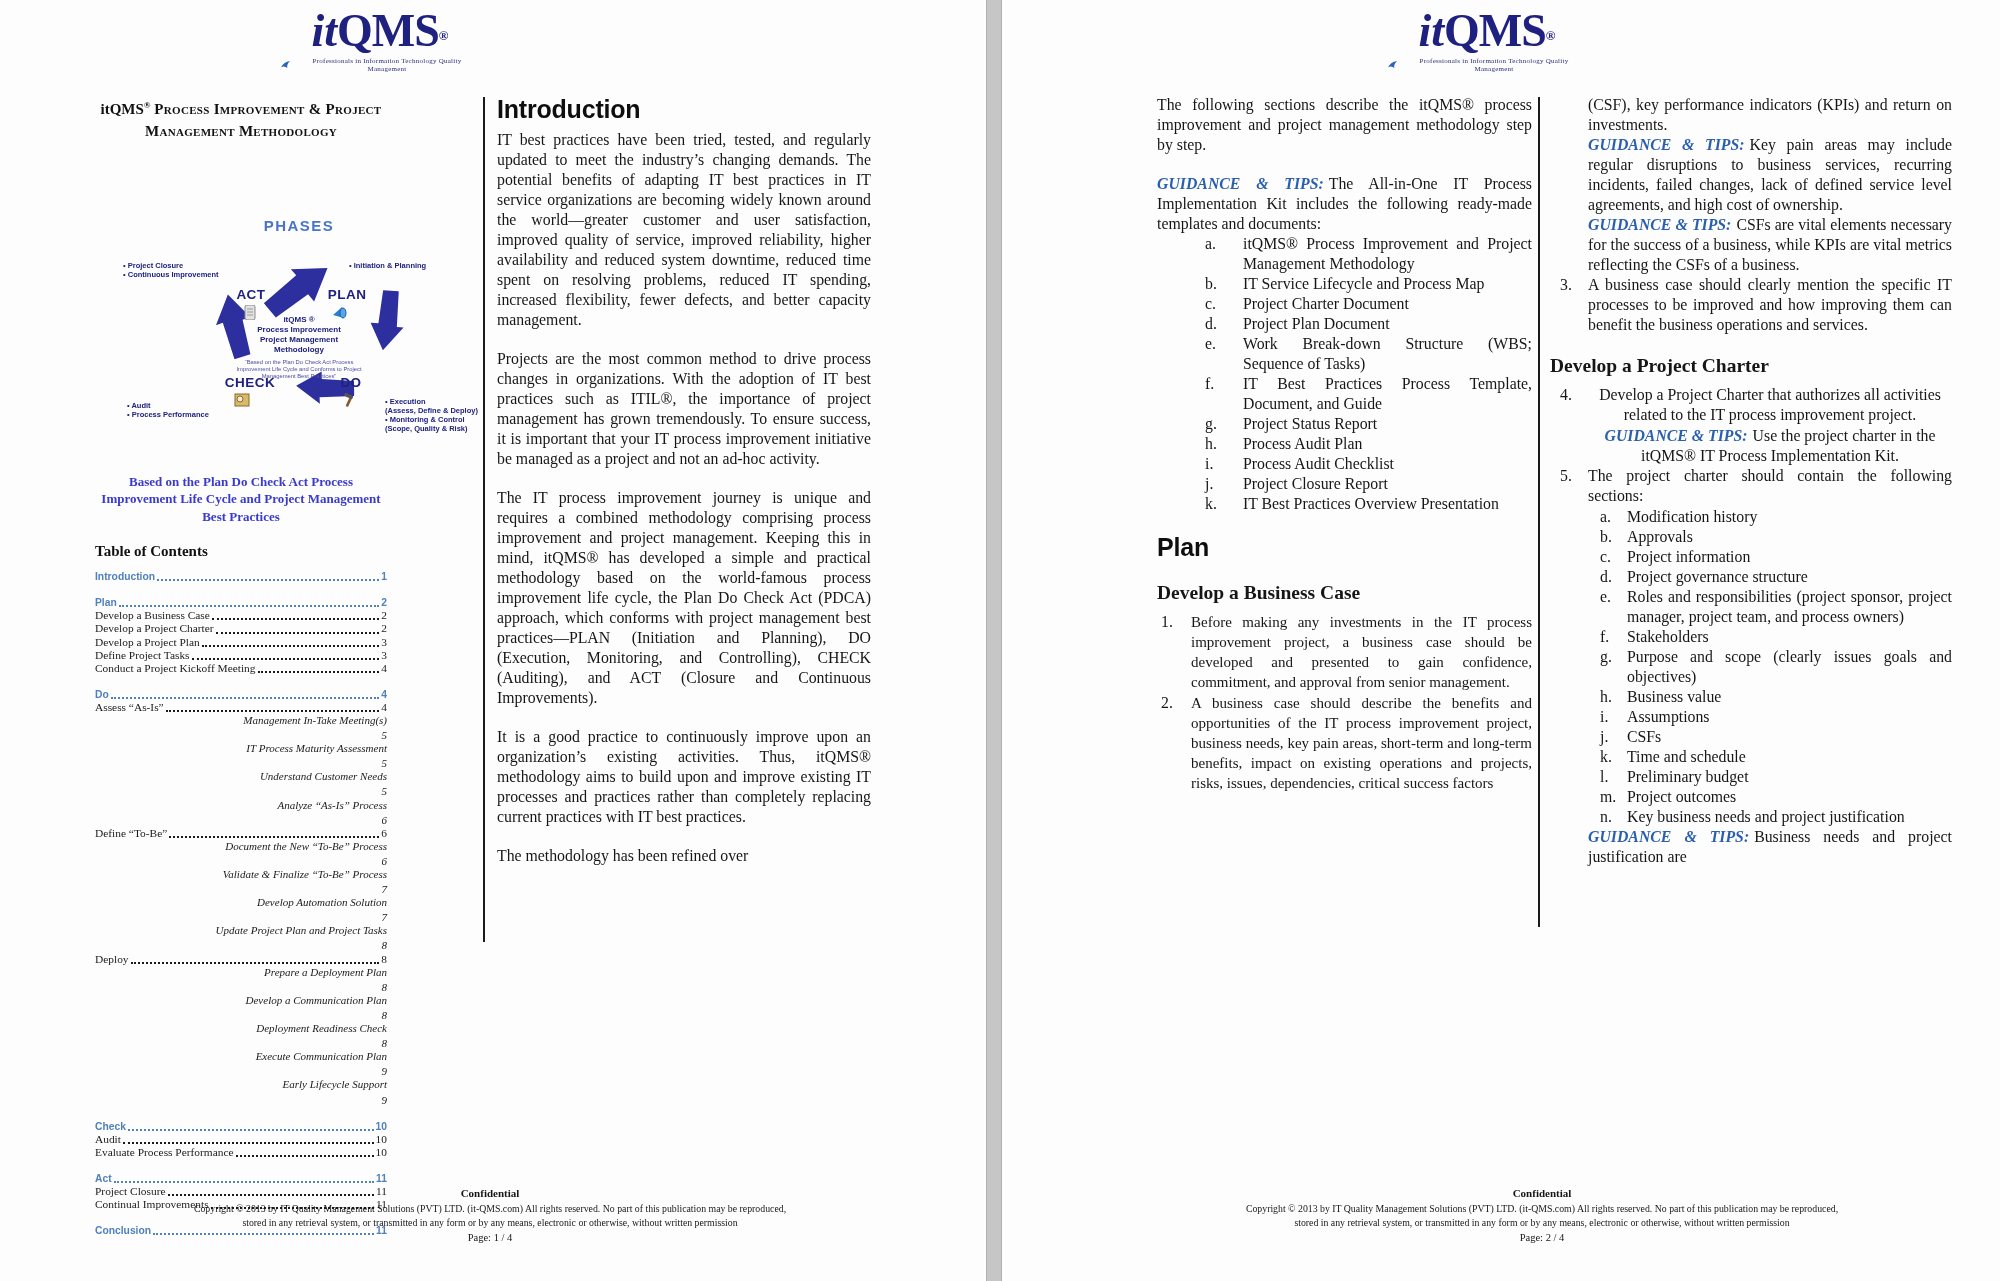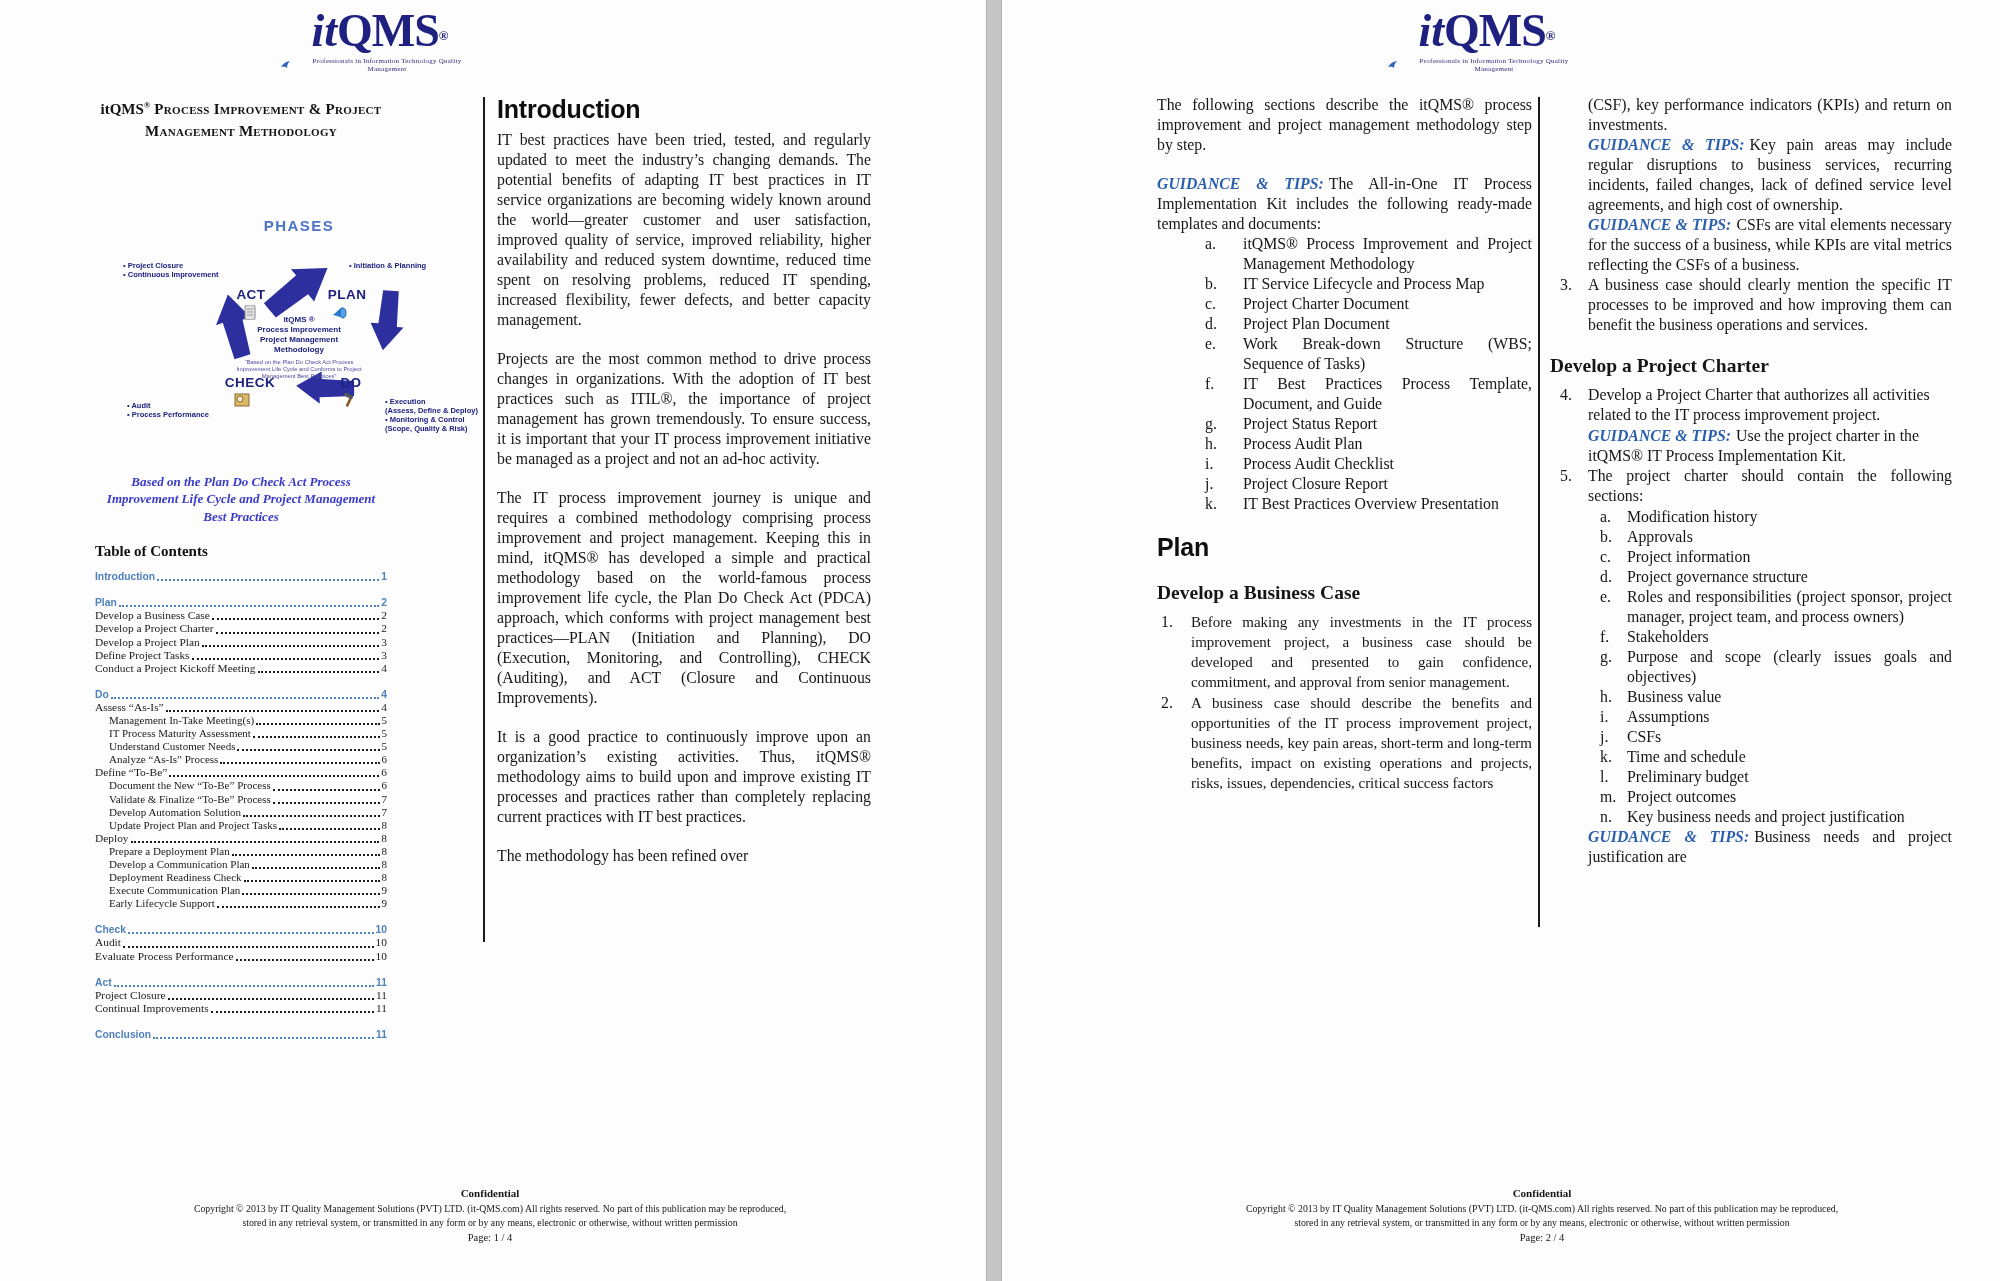--- a/index.html
+++ b/index.html
@@ -58,40 +58,40 @@
   .ic-do{left:239px;top:176px;}
   .dbul{position:absolute;font-size:7.5px;font-weight:bold;color:#1e2180;line-height:9.3px;}
   .b-act{left:20px;top:44px;width:130px;}
   .b-plan{left:246px;top:44px;width:132px;}
   .b-check{left:24px;top:184px;width:140px;}
   .b-do{left:282px;top:180px;width:100px;}
   .ctr{position:absolute;left:128px;top:98px;width:136px;text-align:center;}
   .cline{font-size:8px;font-weight:bold;color:#1e2180;line-height:10px;}
   .cnote{font-size:5.8px;color:#4d4da0;line-height:7px;margin-top:4px;}
 
-  .subtitle{margin-top:44px;text-align:center;font-weight:bold;font-style:italic;
+  .subtitle{margin-top:44px;text-align:center;font-weight:bold;
             font-size:13px;line-height:1.35;color:#3a3acc;}
   .toc-heading{margin:18px 0 0 0;font-size:15px;font-weight:bold;color:#111;}
   .toc{margin-top:10px;}
   .toc-row{display:flex;align-items:flex-end;font-size:11.4px;line-height:13.1px;color:#1a1a1a;}
   .toc-row .lbl{white-space:nowrap;}
   .toc-row .dots{flex:1;margin:0 2px;border-bottom:2px dotted currentColor;position:relative;top:-2px;}
   .toc-row .pg{white-space:nowrap;}
   .t-blue{color:#4f81bd;font-family:"Liberation Sans",sans-serif;font-weight:bold;font-size:10.3px;}
-  .t-l3{font-size:11px;}
+  .t-l3{font-style:italic;font-size:11px;flex-direction:column;}
   .t-l3 .lbl{padding-left:14px;}
   .t-gap{margin-top:13px;}
 
   
   .h-sans{font-family:"Liberation Sans",sans-serif;font-weight:bold;font-size:25px;
           margin:0 0 6px 0;color:#0e0e0e;letter-spacing:-.2px;}
   .h-serif{font-family:"Liberation Serif",serif;font-weight:bold;font-size:19.5px;margin:20px 0 8px 0;}
   .para{font-size:15.8px;line-height:20px;margin:0 0 19px 0;}
   .j{text-align:justify;}
-  .rag{text-align:left;}
+  .rag{text-align:center;}
   .glead{color:#2a5fae;font-weight:bold;font-style:italic;margin-right:5px;}
   .ind{padding-left:38px;}
 
   .llist{padding-left:48px;margin-bottom:19px;}
   .llist .li{display:flex;}
   .llist .m{flex:none;width:38px;font-size:15.8px;line-height:20px;}
   .llist .t{flex:1;font-size:15.8px;line-height:20px;}
 
   .nlist{padding-left:4px;}
   .nlist .li{display:flex;margin-bottom:1px;}

